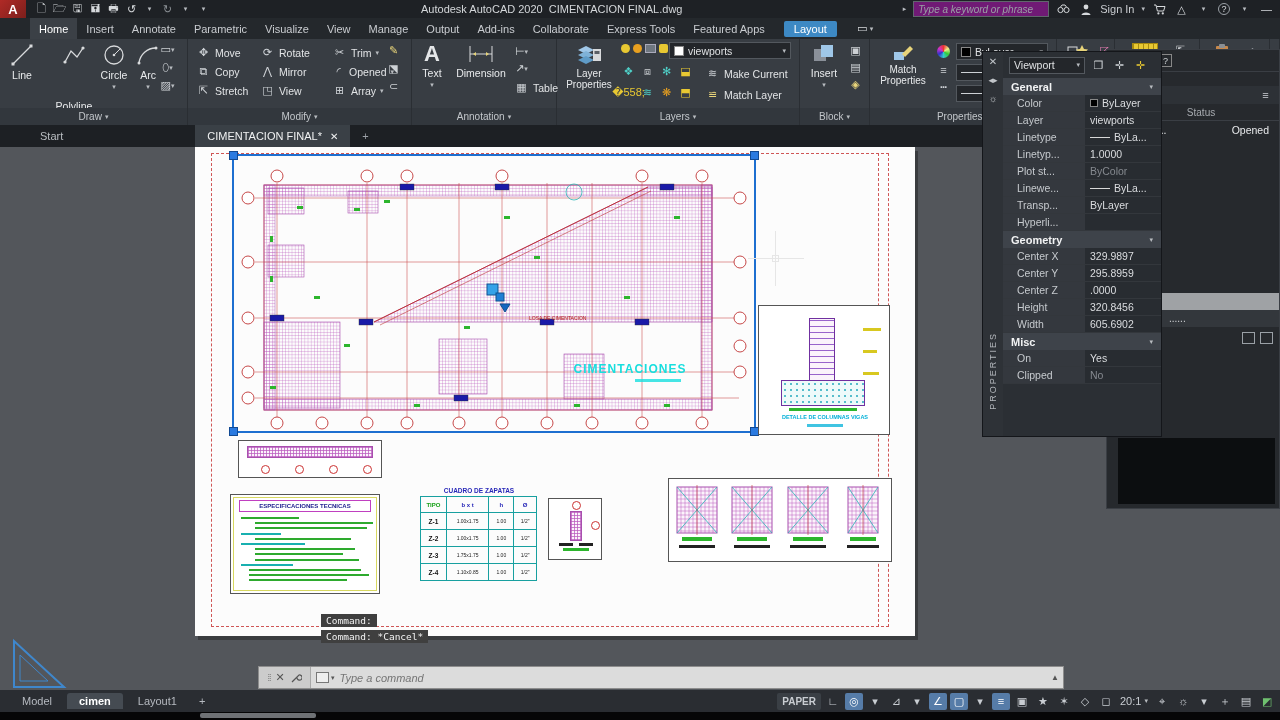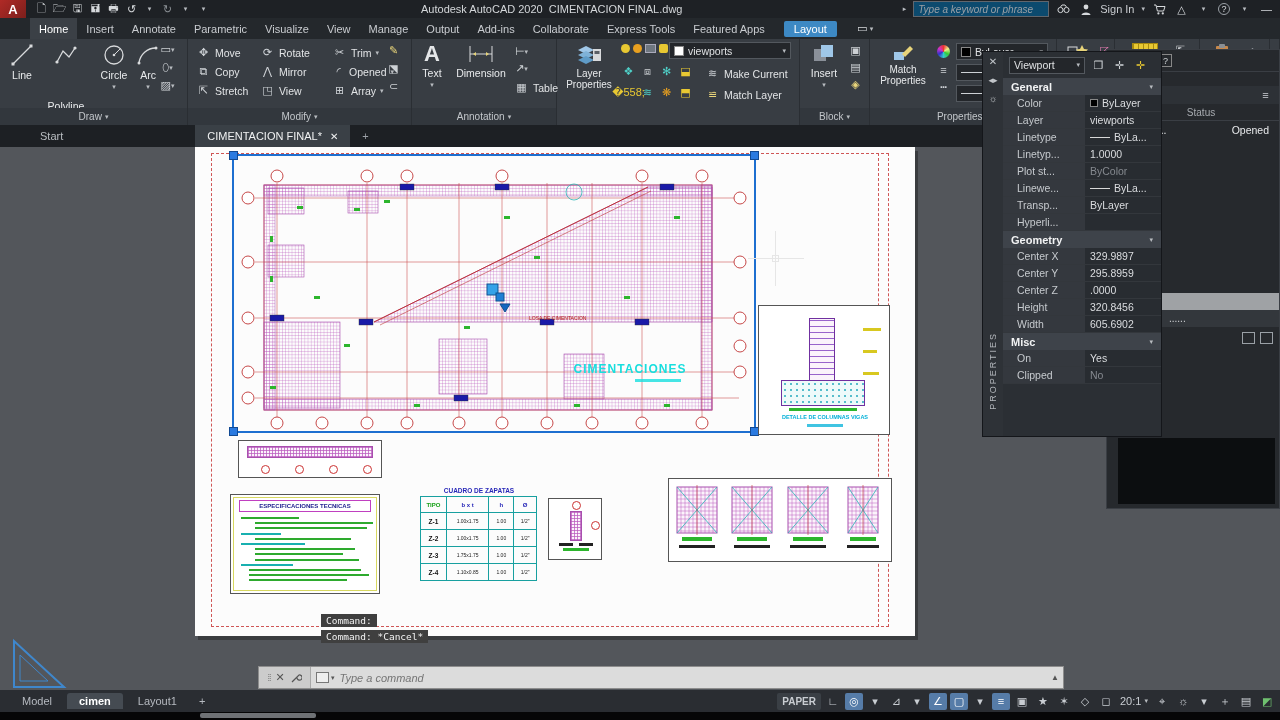--- a/index.html
+++ b/index.html
@@ -5,21 +5,21 @@
   * { margin:0; padding:0; box-sizing:border-box; }
   html,body { width:1280px; height:720px; overflow:hidden; background:#000; }
   body { font-family:"Liberation Sans","DejaVu Sans",sans-serif; position:relative; }
   .abs { position:absolute; }
   .flex { display:flex; align-items:center; }
 
   
   #titlebar { left:0; top:0; width:1280px; height:18px; background:#1e2125; color:#c9ccd0; font-size:11px; }
   .qicon { width:15px; height:14px; display:flex; align-items:center; justify-content:center; color:#d6d9dc; font-size:11px; }
   #app-logo { width:26px; height:18px; background:linear-gradient(135deg,#b02a26,#7c1f1c); color:#fff; font-weight:bold; font-size:13px; display:flex; align-items:center; justify-content:center; }
-  #search-box { background:#0c4a6e; border:1px solid #61666d; height:16px; width:136px; color:#9aa0a6; font-style:italic; font-size:10px; padding:0 4px; }
+  #search-box { background:#701a75; border:1px solid #61666d; height:16px; width:136px; color:#9aa0a6; font-style:italic; font-size:10px; padding:0 4px; }
   #search-box::placeholder { color:#9aa0a6; }
 
   
   #ribbontabs { left:0; top:18px; width:1280px; height:21px; background:#24282c; color:#c9ccd0; font-size:11px; }
   .rtab { padding:3px 9px; height:21px; display:flex; align-items:center; }
   .rtab.active { background:#3b4046; color:#fff; }
   #layout-chip { background:#3d89c4; color:#fff; padding:2px 10px; border-radius:2px; margin-left:10px; font-size:11px; }
 
   
   #ribbon { left:0; top:39px; width:1280px; height:86px; background:#383d43; color:#e2e4e6; }
@@ -150,21 +150,21 @@
 
   <div class="panel" style="left:0;width:188px;">
     <div class="rbig" style="left:2px;top:4px;width:40px;align-items:center;">
       <svg width="24" height="24" viewBox="0 0 24 24">
           <line x1="3" y1="21" x2="21" y2="3" stroke="#d8dadc" stroke-width="1.3"></line>
           <rect x="1.5" y="19.5" width="3" height="3" fill="#d8dadc"></rect>
           <rect x="19.5" y="1.5" width="3" height="3" fill="#d8dadc"></rect>
         </svg>
       <span>Line</span>
     </div>
-    <div class="rbig" style="left:40px;top:4px;width:52px;gap:33px;">
+    <div class="rbig" style="left:48px;top:4px;width:52px;gap:33px;">
       <svg width="24" height="24" viewBox="0 0 24 24">
           <polyline points="3,19 9,8 15,14 21,5" fill="none" stroke="#d8dadc" stroke-width="1.3"></polyline>
           <circle cx="3" cy="19" r="1.6" fill="#d8dadc"></circle>
           <circle cx="21" cy="5" r="1.6" fill="#d8dadc"></circle>
         </svg>
       <span>Polyline</span>
     </div>
     <div class="rbig" style="left:92px;top:4px;width:44px;">
       <svg width="24" height="24" viewBox="0 0 24 24">
           <circle cx="12" cy="12" r="9" fill="none" stroke="#d8dadc" stroke-width="1.3"></circle>
@@ -311,20 +311,24 @@
     <div class="abs flex" style="left:64px;top:47px;gap:4px;">
       <span class="micon" style="color:#e8c832">�558;</span>
       <span class="micon" style="color:#4fd0c8">≋</span>
       <span class="micon" style="color:#e8a020">❋</span>
       <span class="micon" style="color:#e8c832">⬒</span>
     </div>
     <div class="rsmall abs" style="left:148px;top:47px;">
       <span class="micon" style="color:#e8d47a">≌</span>
         <span>Match Layer</span>
     </div>
+    <div class="plabel">
+        <span>Layers</span>
+        <span class="caret">▾</span>
+      </div>
   </div>
 
   <div class="panel" style="left:800px;width:70px;">
     <div class="rbig" style="left:2px;top:4px;width:44px;">
       <svg width="24" height="22" viewBox="0 0 24 22">
           <rect x="2" y="6" width="12" height="12" fill="#8a9099"></rect>
           <rect x="9" y="2" width="12" height="12" fill="#9fc7e8"></rect>
         </svg>
       <span>Insert</span>
         <span class="caret">▾</span>

